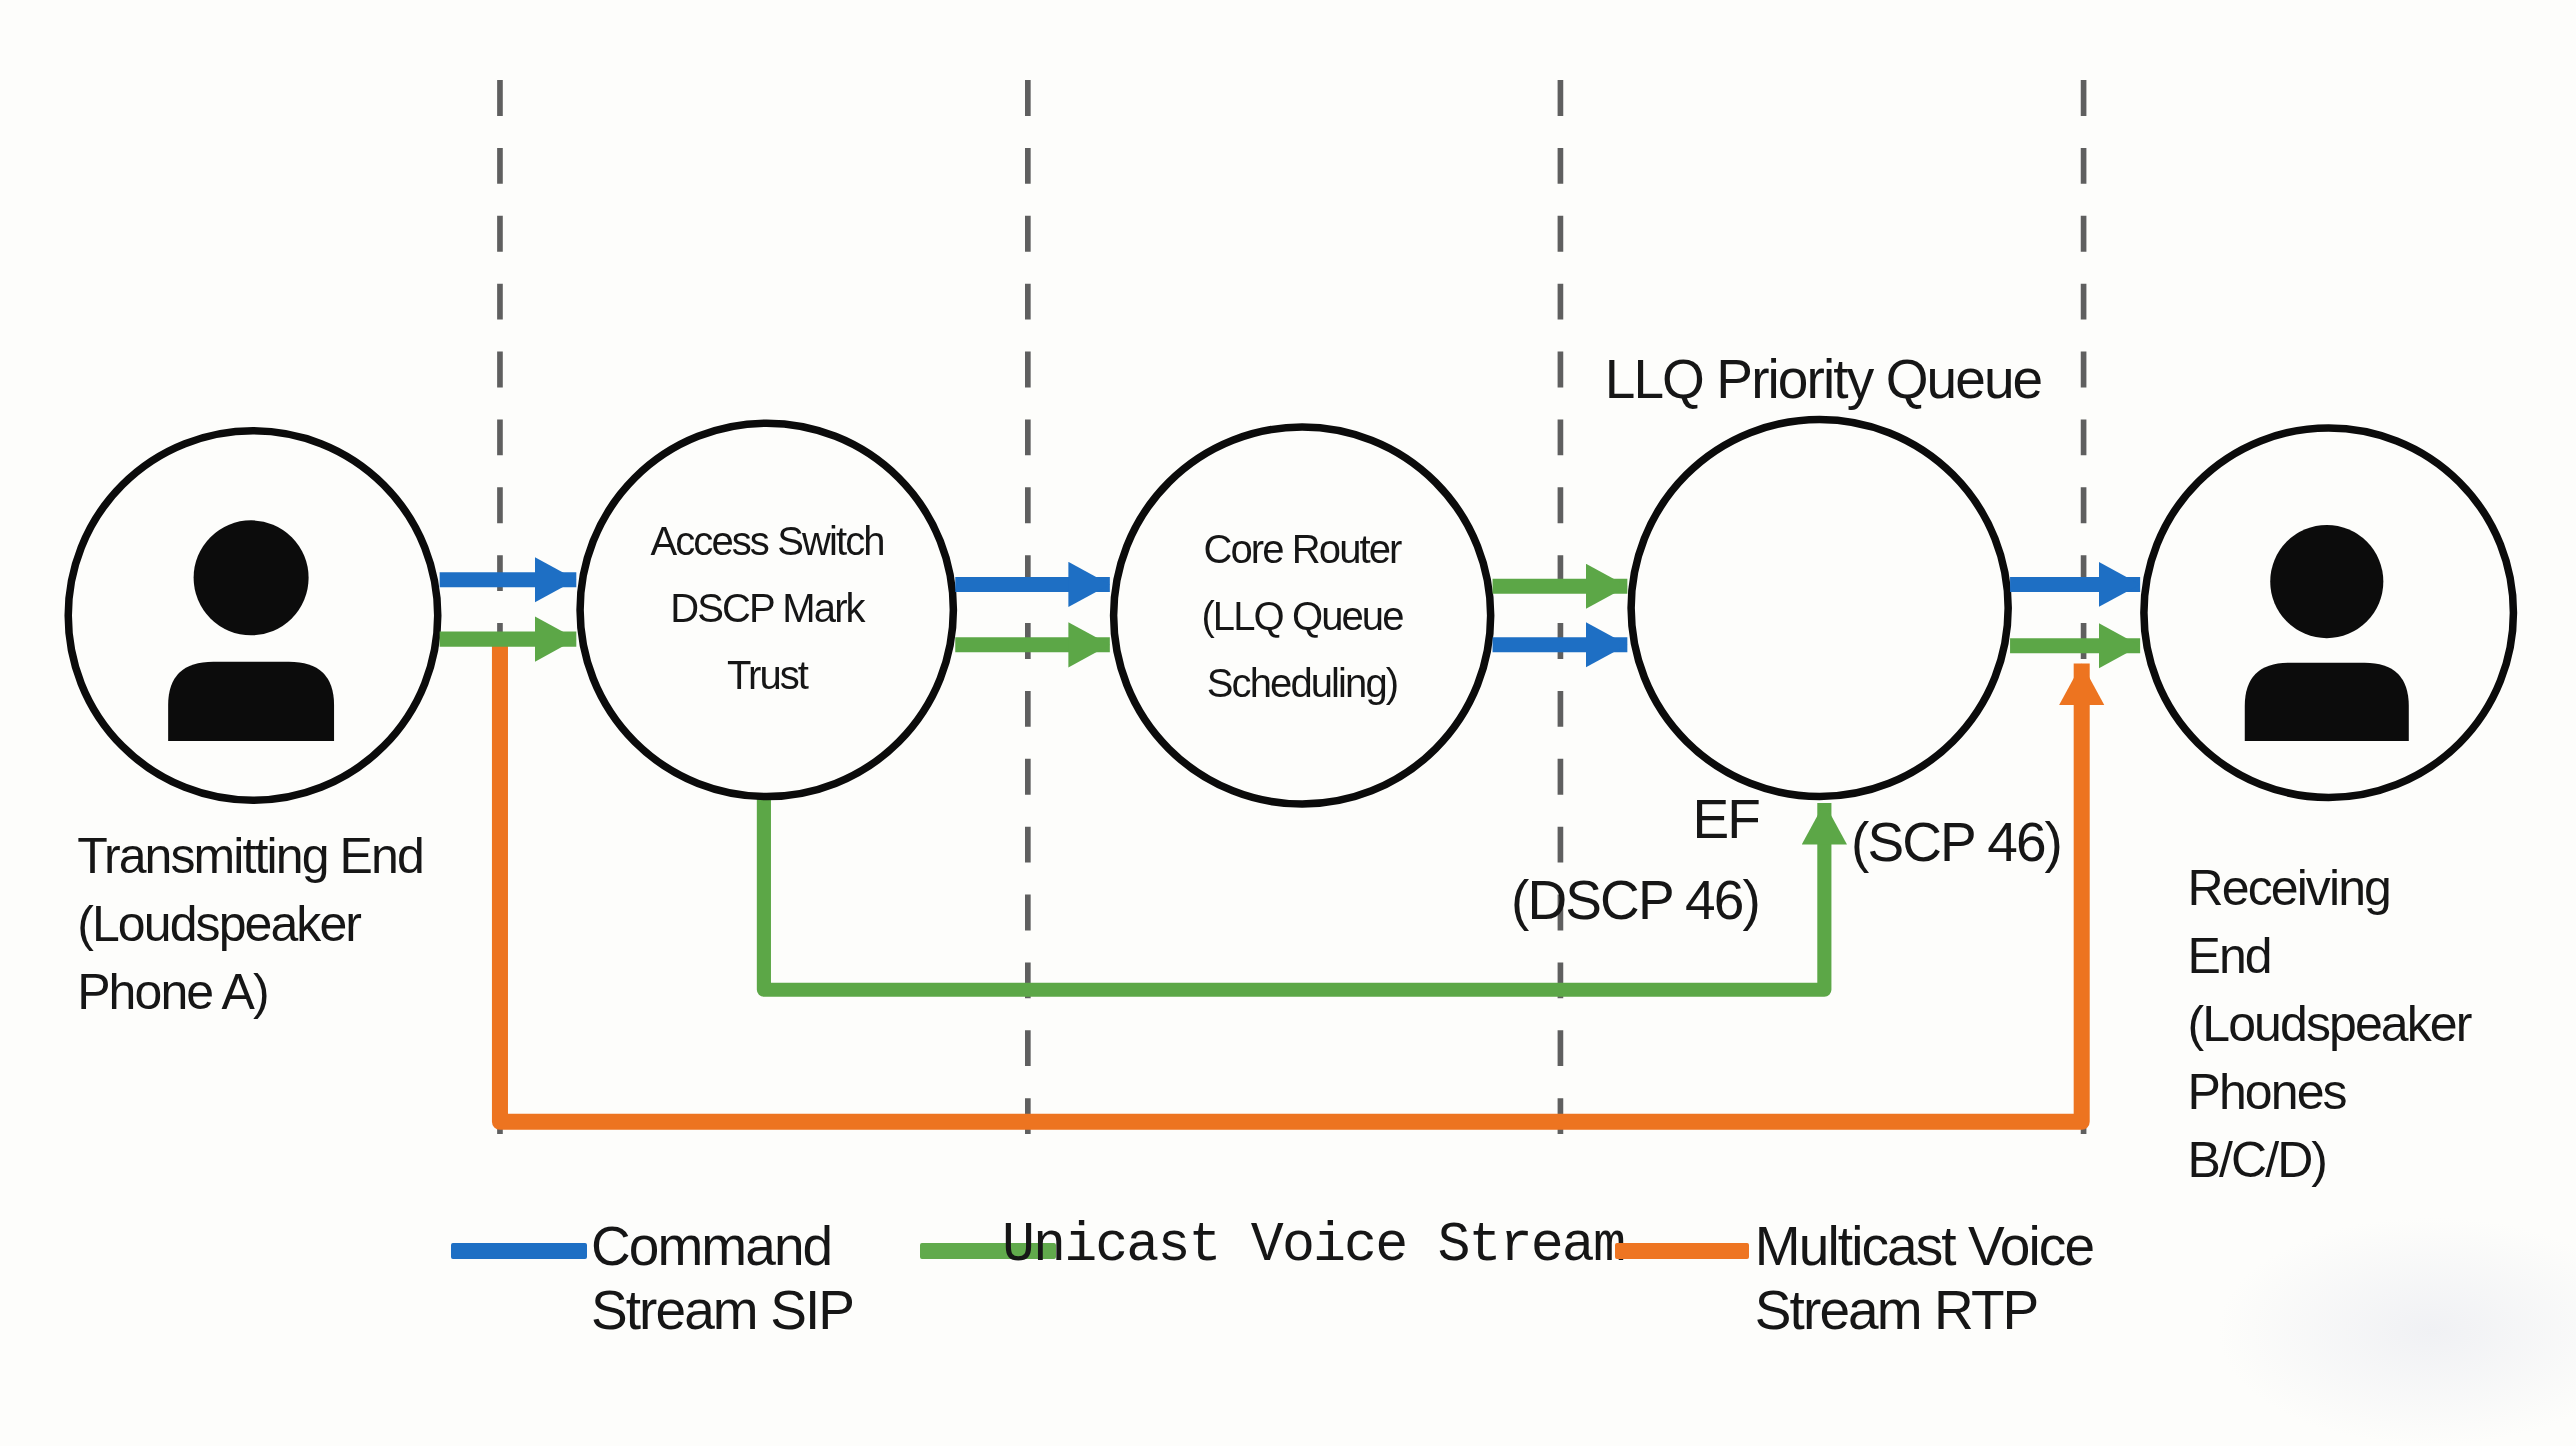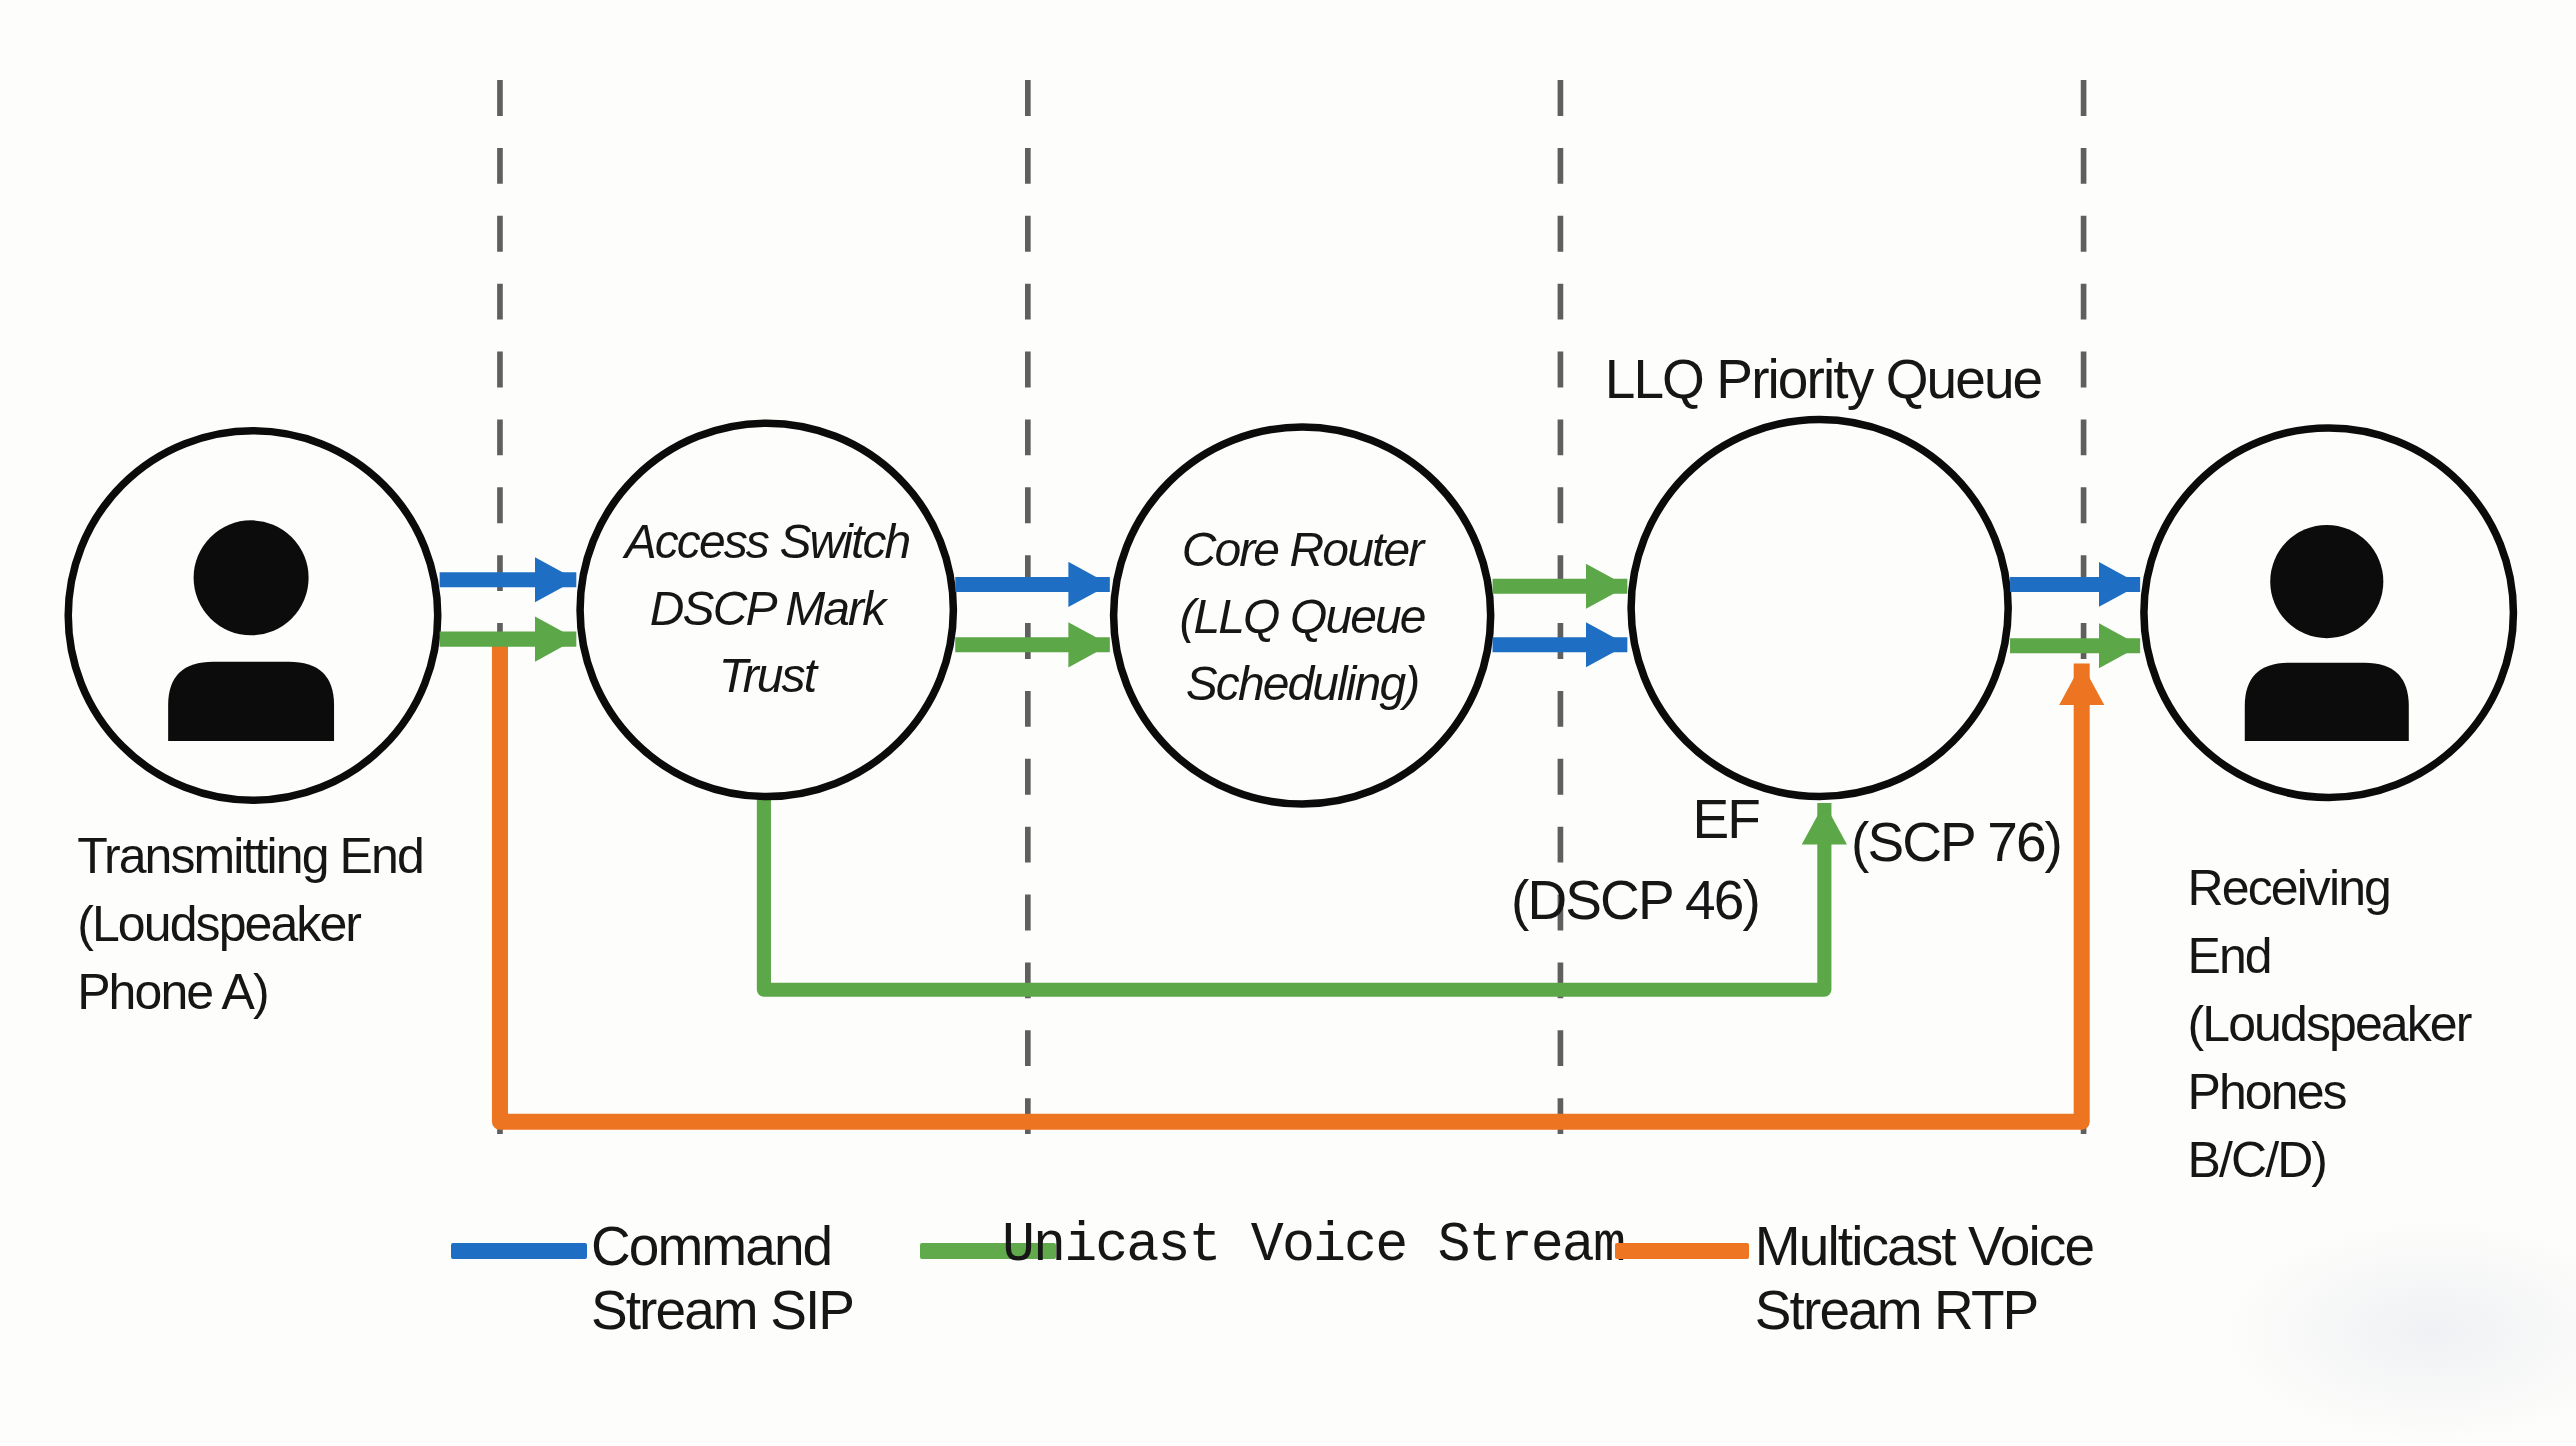--- a/index.html
+++ b/index.html
@@ -30,24 +30,23 @@
     line-height: 68px;
     font-size: 50px;
     transform: translateX(-50%);
   }
   .node-lbl {
     position: absolute;
     color: #161616;
     white-space: pre-line;
     text-align: center;
     letter-spacing: -1.9px;
-    font-size: 48px;
+    font-size: 40px;
     line-height: 67px;
     transform: translate(-50%, -50%);
-    font-style: italic;
   }
   .annot {
     position: absolute;
     color: #161616;
     white-space: pre-line;
     text-align: right;
     letter-spacing: -1.9px;
     font-size: 55px;
     line-height: 81px;
     transform: translate(-50%, -50%);
@@ -152,21 +151,21 @@
 
   <div class="lbl" style="left:2329px; top:854px;">Receiving End
 (Loudspeaker
 Phones B/C/D)</div>
 
   <div class="annot" style="left:1823px; top:379px;">LLQ Priority Queue</div>
 
   <div class="annot" style="left:1635px; top:860px;">EF
 (DSCP 46)</div>
 
-  <div class="annot" style="left:1956px; top:842px;">(SCP 76)</div>
+  <div class="annot" style="left:1956px; top:842px;">(SCP 46)</div>
 
   <div>
     <div class="legend-swatch sw-blue" style="left:451px; top:1243px;"></div>
     <div class="legend-lbl" style="left:722px; top:1214px;">Command
 Stream SIP</div>
 
     <div class="legend-swatch sw-green" style="left:920px; top:1243px;"></div>
     <div class="legend-lbl" style="left:1313px; top:1214px;font-family:Liberation Mono, monospace;">Unicast Voice Stream</div>
 
     <div class="legend-swatch sw-orange" style="left:1615px; top:1243px; width:134px;"></div>

